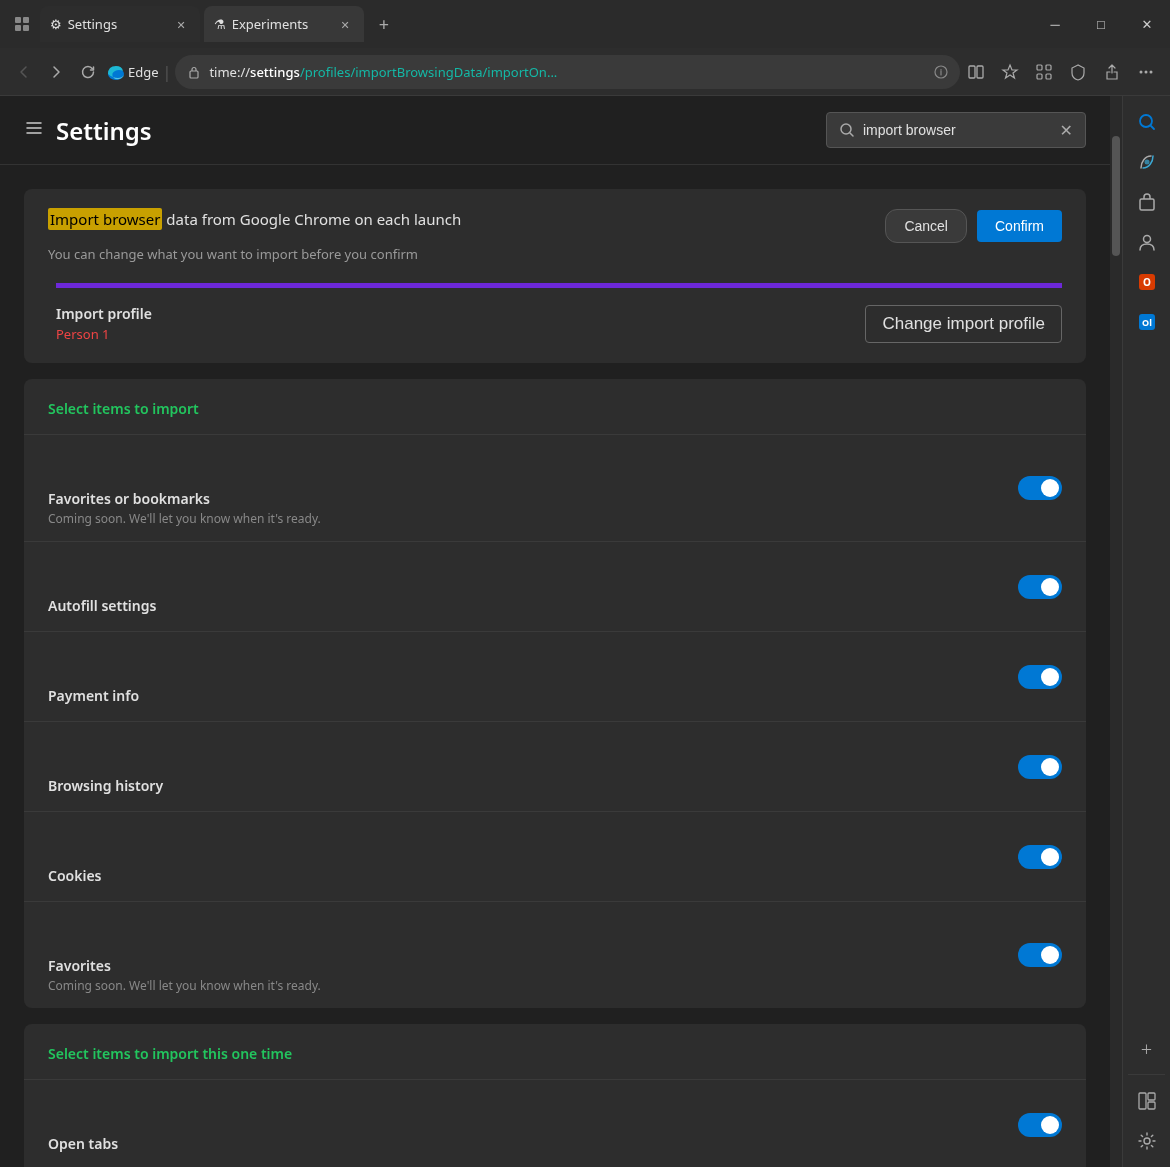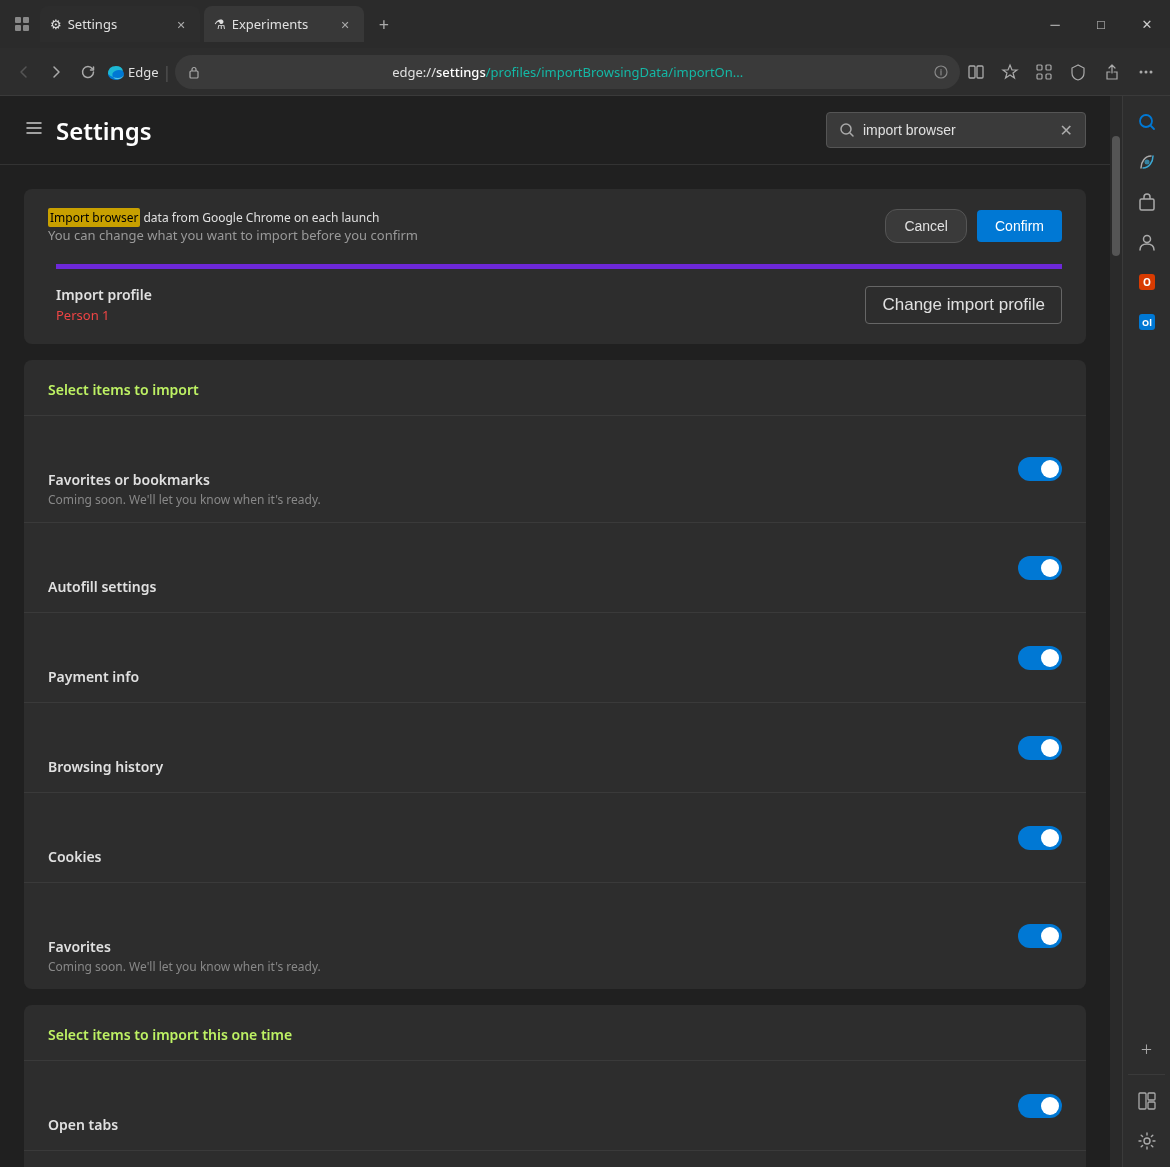--- a/index.html
+++ b/index.html
@@ -94,21 +94,20 @@
 
     
     .addressbar {
       background: #2d2d2d;
       height: 48px;
       display: flex;
       align-items: center;
       padding: 0 8px;
       flex-shrink: 0;
       border-bottom: 1px solid #3a3a3a;
-      text-align: center;
     }
     .nav-btn {
       width: 32px;
       height: 32px;
       border-radius: 50%;
       display: flex;
       align-items: center;
       justify-content: center;
       color: #aaa;
       cursor: pointer;
@@ -233,23 +232,23 @@
     .import-header {
       display: flex;
       align-items: flex-start;
       justify-content: space-between;
       margin-bottom: 20px;
     }
     .import-title-area {
       flex: 1;
     }
     .import-title {
-      font-size: 12px;
+      font-size: 15px;
       color: #e0e0e0;
-      margin-bottom: 0;
+      margin-bottom: 16px;
     }
     .import-title .highlight {
       background: #c8a000;
       color: #000;
       padding: 1px 2px;
       border-radius: 2px;
     }
     .import-subtitle {
       font-size: 13px;
       color: #999;
@@ -315,21 +314,21 @@
     
     .select-section {
       background: #2d2d2d;
       border-radius: 8px;
       margin-bottom: 16px;
       overflow: hidden;
     }
     .section-title {
       font-size: 14px;
       font-weight: 600;
-      color: #bef264;
+      color: #22c55e;
       padding: 20px 24px 16px;
     }
     .toggle-item {
       display: flex;
       align-items: center;
       justify-content: space-between;
       padding: 14px 24px;
       border-top: 1px solid #3a3a3a;
     }
     .toggle-item-info {
@@ -482,21 +481,21 @@
     </svg>
   </div>
   <span style="font-size:13px;color:#e0e0e0;margin-right:4px;">Edge</span>
   <span style="color:#555;margin-right:4px;">|</span>
   <div class="address-field">
     <svg width="14" height="14" viewBox="0 0 14 14" fill="none">
       <rect x="3" y="6" width="8" height="7" rx="1" stroke="#aaa" stroke-width="1.2" fill="none"></rect>
       <path d="M5 6V4.5a2 2 0 0 1 4 0V6" stroke="#aaa" stroke-width="1.2" fill="none"></path>
     </svg>
     <span class="address-text">
-      <span style="color:#e0e0e0;">edge://</span><span style="color:#fff;font-weight:500;">settings</span><span style="color:#14b8a6;">/profiles/importBrowsingData/importOn...</span>
+      <span style="color:#e0e0e0;">time://</span><span style="color:#fff;font-weight:500;">settings</span><span style="color:#14b8a6;">/profiles/importBrowsingData/importOn...</span>
     </span>
     <svg width="14" height="14" viewBox="0 0 14 14" fill="none">
       <circle cx="7" cy="7" r="6" stroke="#888" stroke-width="1.2"></circle>
       <path d="M7 6v4M7 4.5v.5" stroke="#888" stroke-width="1.2" stroke-linecap="round"></path>
     </svg>
   </div>
   <div class="toolbar-icons">
     <div class="toolbar-icon">
       <svg width="18" height="18" viewBox="0 0 18 18" fill="none">
           <rect x="2" y="3" width="6" height="12" rx="1" stroke="#aaa" stroke-width="1.3" fill="none"></rect>

